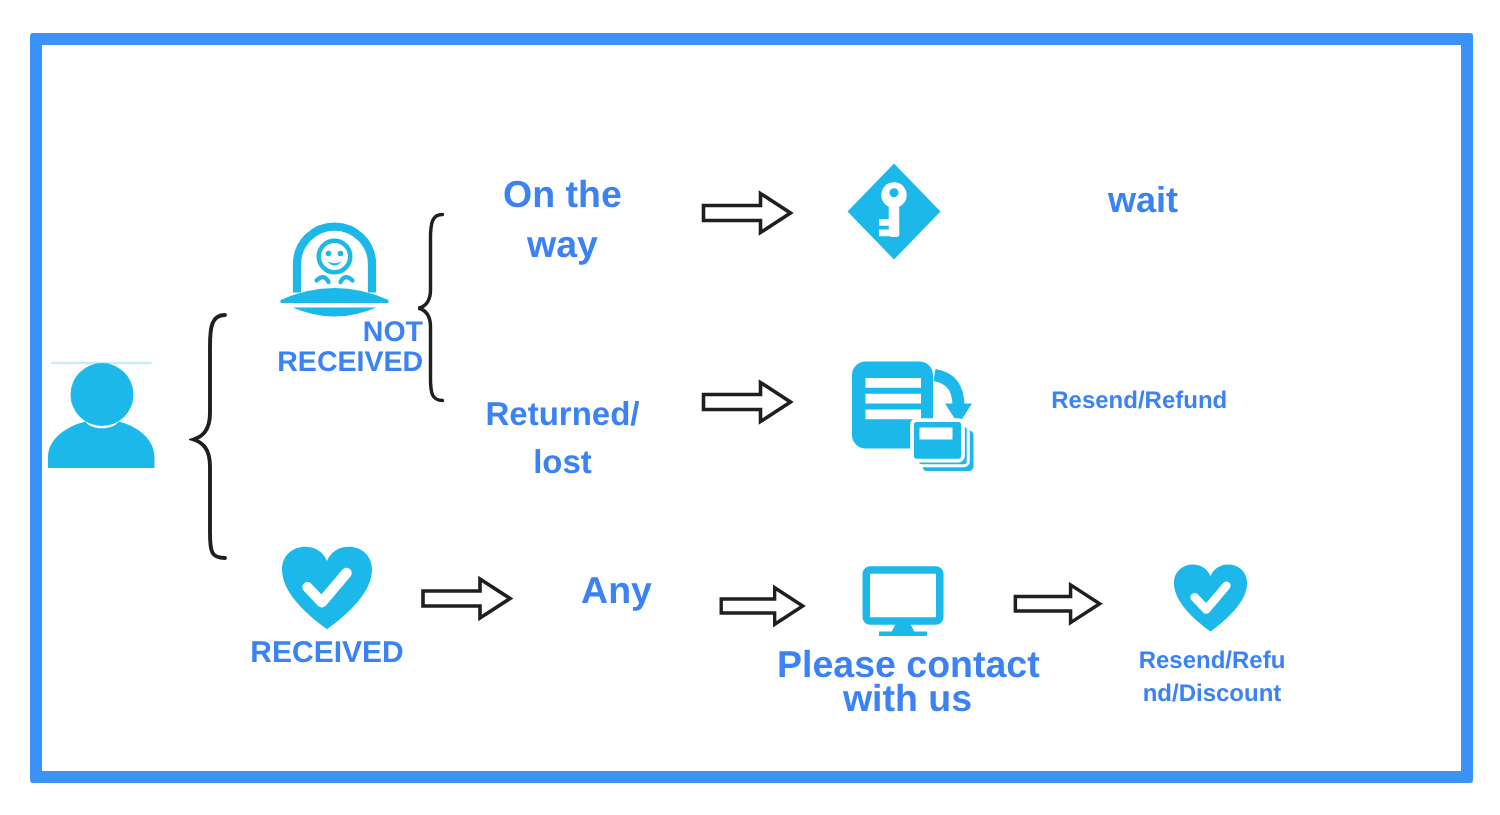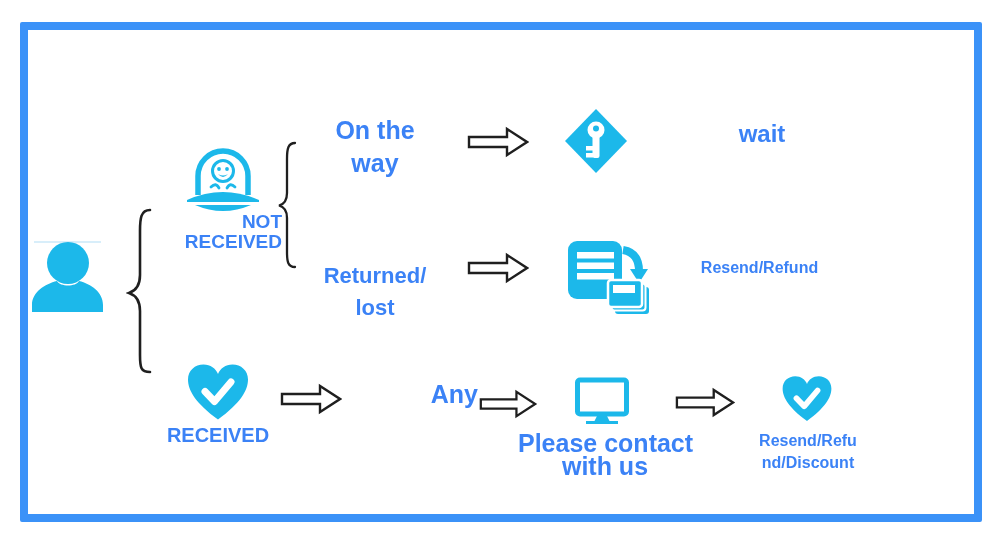--- a/index.html
+++ b/index.html
@@ -104,21 +104,21 @@
   </svg>
 
   <div class="lbl" style="left:158px;top:424px;width:120px;font-size:20px;line-height:22px;">
     <div>RECEIVED</div>
   </div>
 
   <svg class="abs" style="left:280px;top:383px;" width="62" height="32" viewBox="0 0 62 32">
     <polygon points="2,11 40,11 40,3 60,16 40,29 40,21 2,21" fill="#ffffff" stroke="#1F1F1F" stroke-width="2.4"></polygon>
   </svg>
 
-  <div class="lbl" style="left:344px;top:379px;width:134px;font-size:25px;line-height:30px;text-align:right;">
+  <div class="lbl" style="left:344px;top:379px;width:134px;font-size:25px;line-height:30px;">
     <div>Any</div>
   </div>
 
   <svg class="abs" style="left:478px;top:389px;" width="60" height="30" viewBox="0 0 62 32">
     <polygon points="2,11 40,11 40,3 60,16 40,29 40,21 2,21" fill="#ffffff" stroke="#1F1F1F" stroke-width="2.4"></polygon>
   </svg>
 
   <svg class="abs" style="left:574px;top:377px;" width="56" height="47" viewBox="0 0 56 47">
     <rect x="3.5" y="3" width="49" height="34" rx="2.5" fill="#ffffff" stroke="#1CB8EA" stroke-width="5"></rect>
     <polygon points="23,39 33,39 36,45 20,45" fill="#1CB8EA"></polygon>

